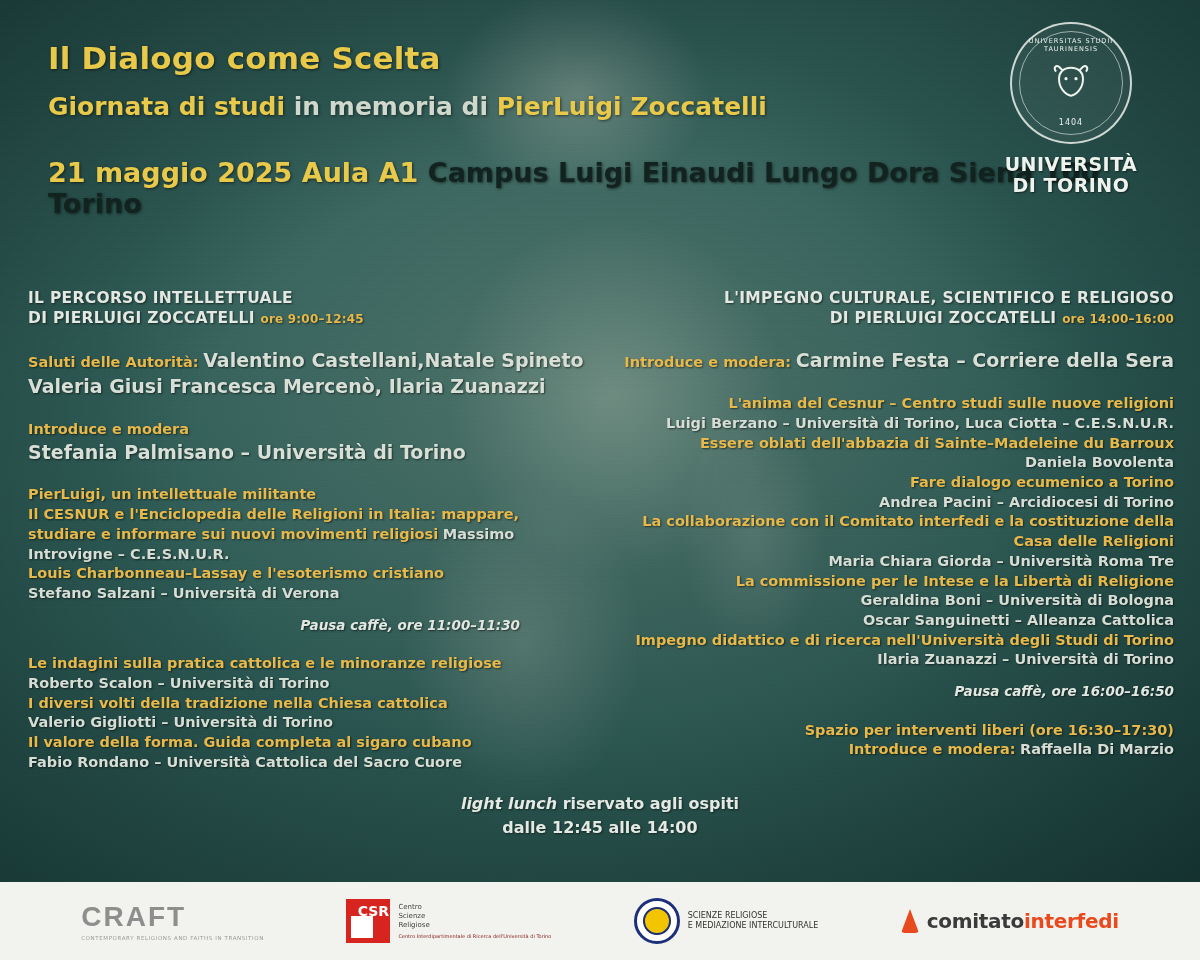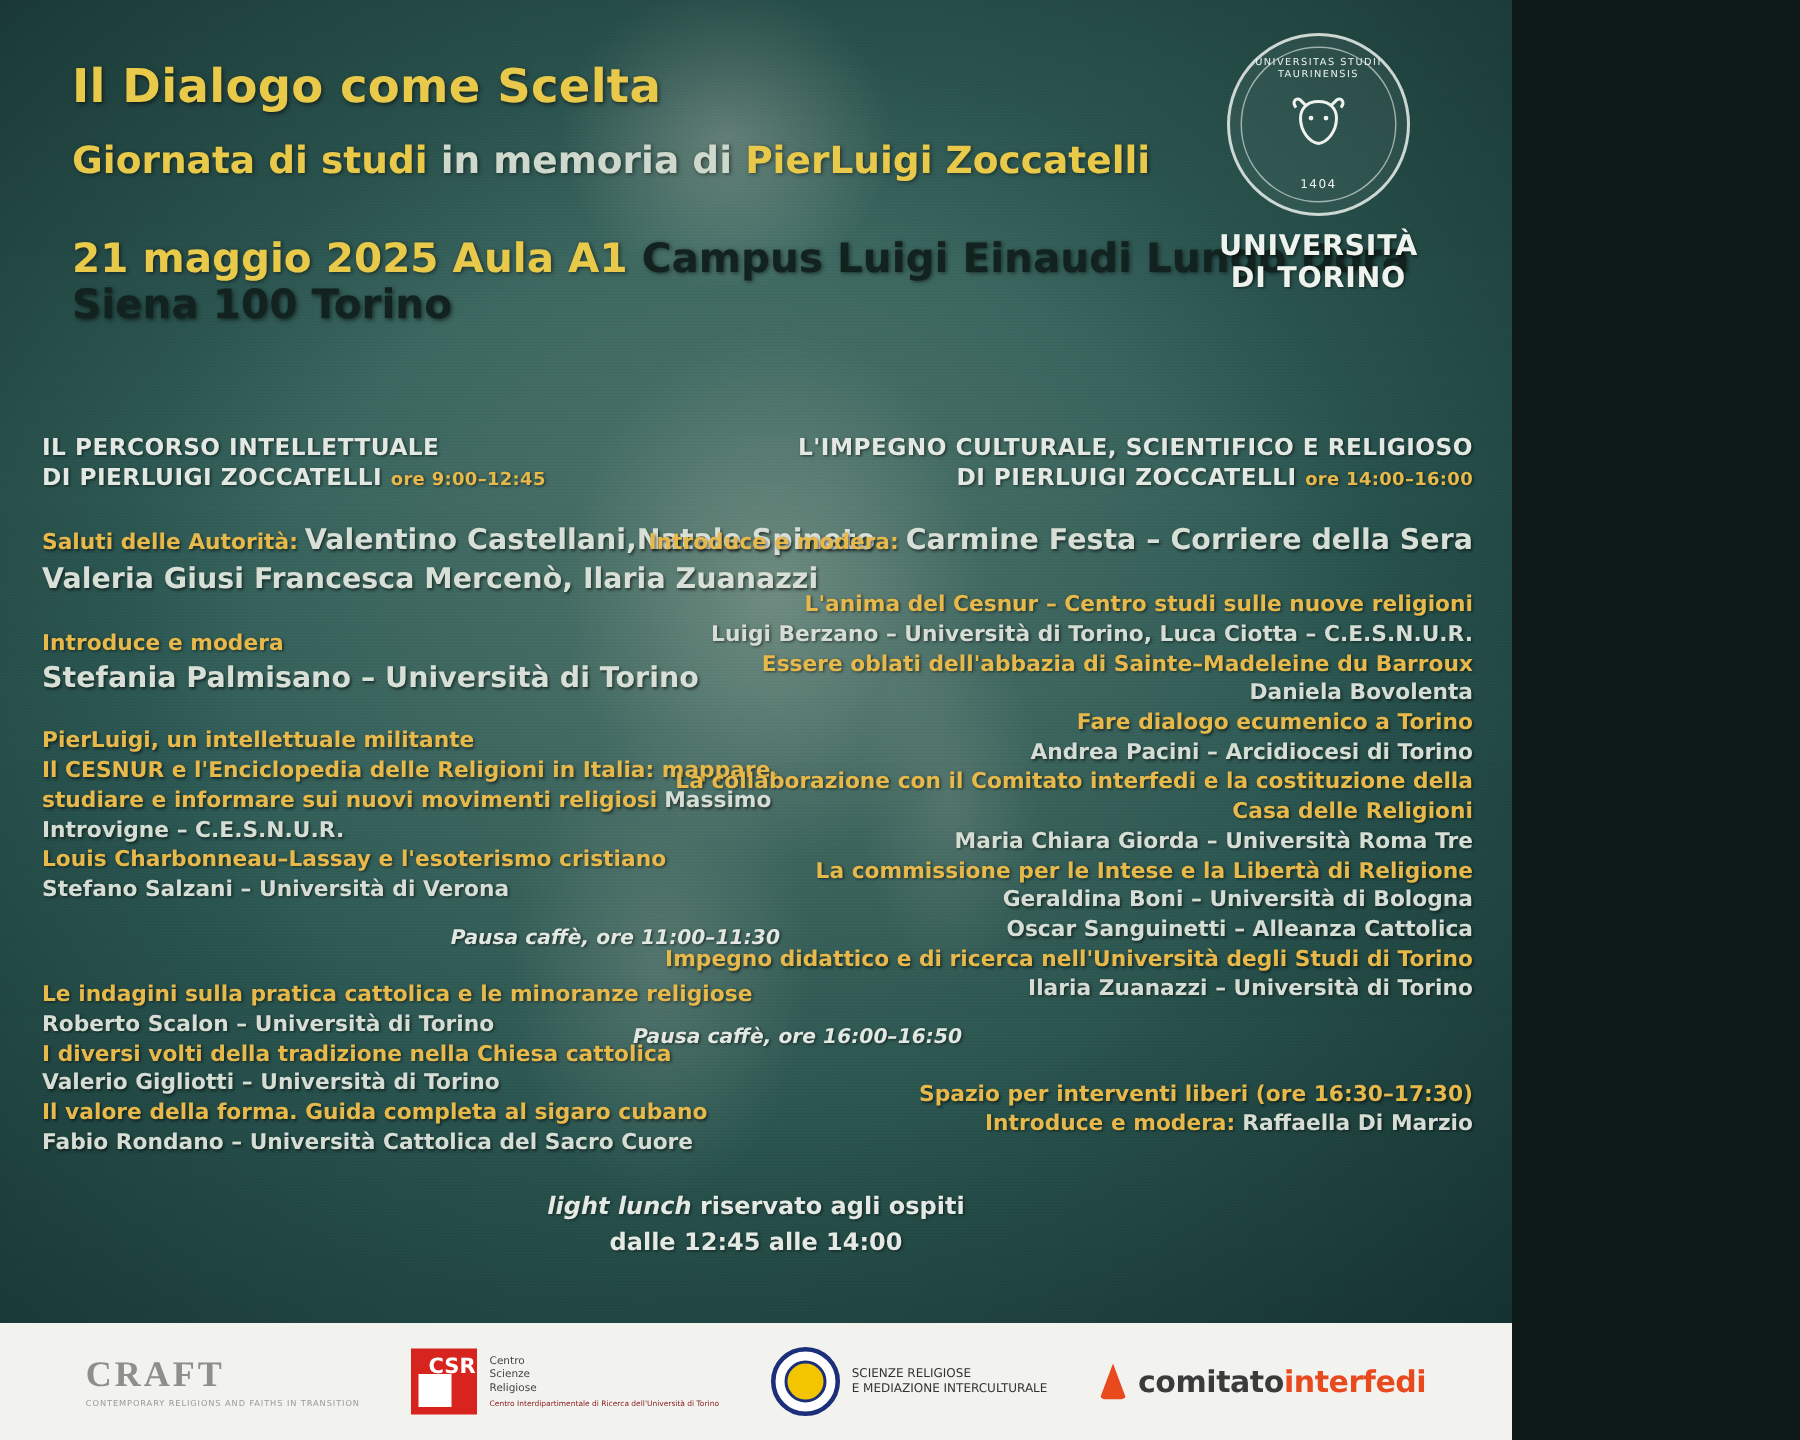--- a/index.html
+++ b/index.html
@@ -2,21 +2,21 @@
 <html><head>
 <meta charset="utf-8">
 <style>
   html, body {
     margin: 0;
     padding: 0;
     background: #0d1a18;
   }
   .poster {
     position: relative;
-    width: 1008px;
+    width: 1200px;
     height: 960px;
     overflow: hidden;
     font-family: "DejaVu Sans", sans-serif;
     background:
       radial-gradient(ellipse 60% 55% at 50% 42%, rgba(150,170,150,0.30), rgba(0,0,0,0) 70%),
       linear-gradient(160deg, #2f5a55 0%, #32605a 25%, #2c5954 50%, #27514c 75%, #1f4340 100%);
   }
   
   .bg-figure {
     position: absolute;
@@ -186,21 +186,21 @@
     font-size: 14.5px;
   }
   .pausa {
     margin-top: 12px;
     font-style: italic;
     font-weight: bold;
     color: #e2e8e1;
     font-size: 13.5px;
   }
   .col-left .pausa { text-align: right; padding-right: 68px; }
-  .col-right .pausa { text-align: left; }
+  .col-right .pausa { text-align: right; }
   .row-inline .talk-title, .row-inline .speaker { display: inline; }
 
   
   .lunch {
     position: absolute;
     left: 0; right: 0;
     bottom: 120px;
     text-align: center;
     color: #e4eae3;
     font-weight: bold;
@@ -218,22 +218,22 @@
     height: 78px;
     background: #f2f2ef;
     display: flex;
     align-items: center;
     justify-content: space-around;
     padding: 0 40px;
     box-sizing: border-box;
   }
   .logo { display: flex; align-items: center; gap: 8px; }
   .craft-txt {
-    font-family: Liberation Serif, serif;
-    font-size: 24px;
+    font-family: Liberation Sans, sans-serif;
+    font-size: 28px;
     letter-spacing: 2px;
     color: #8e8e8e;
     font-weight: bold;
   }
   .craft-sub {
     font-size: 5.5px;
     color: #9a9a9a;
     letter-spacing: 0.6px;
     margin-top: 2px;
   }

